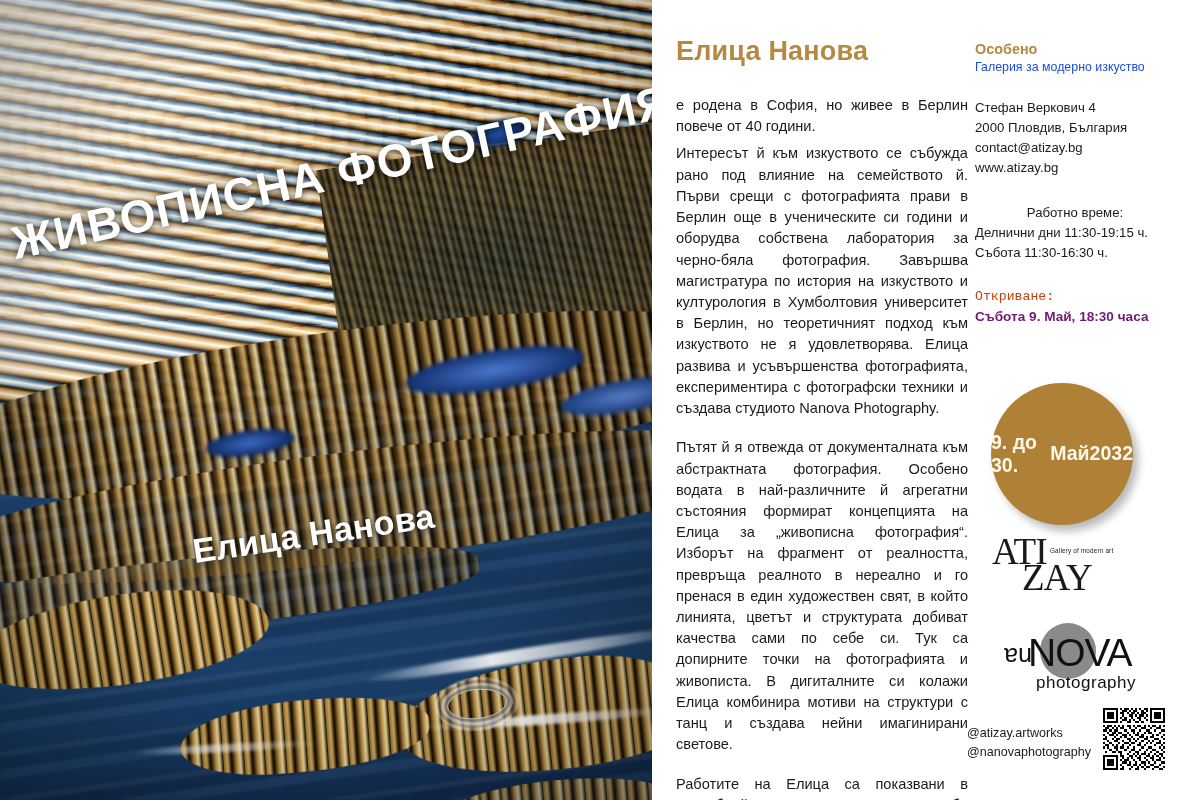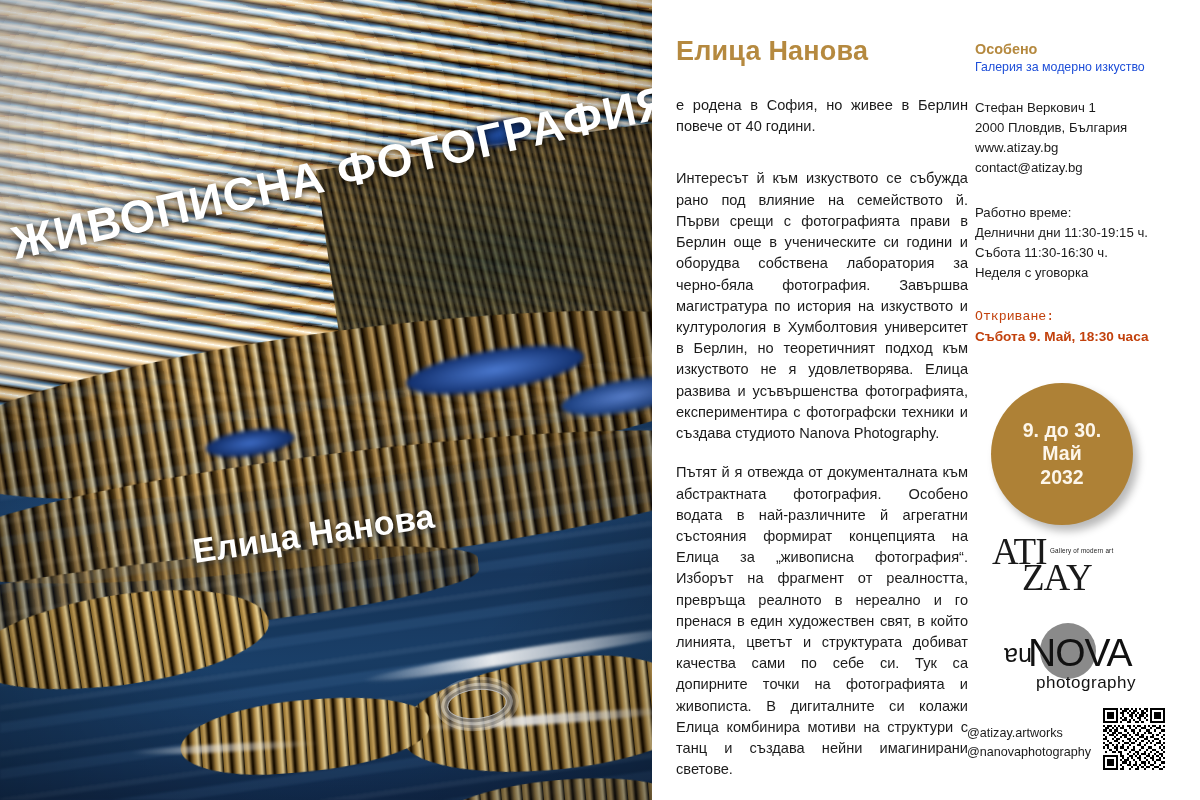--- a/index.html
+++ b/index.html
@@ -137,37 +137,37 @@
     position:absolute; left:676px; top:36px; width:292px;
   }
   .artist-title{
     color:#b5893f; font-size:27px; font-weight:700; letter-spacing:.2px;
     margin-bottom:28px;
   }
   .body-p{
     color:#1b1b1b; font-size:14.6px; line-height:1.455; text-align:justify;
     text-justify:inter-word; hyphens:none; margin-bottom:18px;
   }
-  .body-p.first{ margin-bottom:31px; }
+  .body-p.first{ margin-bottom:6px; }
 
   
   .col-info{ position:absolute; left:975px; top:40px; width:200px; }
   .gal-name{ color:#b5893f; font-size:14.4px; font-weight:700; line-height:1.32; }
   .gal-sub{ color:#1d4ed8; font-size:12.4px; line-height:1.35; margin-bottom:22px; }
   .addr{ color:#1b1b1b; font-size:13.2px; line-height:1.53; margin-bottom:24px; }
-  .hours-title{ color:#1b1b1b; font-size:13.2px; line-height:1.53; }
+  .hours-title{ color:#1b1b1b; font-size:13.2px; line-height:1.53;text-align:center; }
   .hours{ color:#1b1b1b; font-size:13.2px; line-height:1.53; margin-bottom:24px; }
   .opening-label{ color:#c2410c; font-size:13.2px; line-height:1.5;font-family:Liberation Mono, monospace; }
-  .opening-value{ color:#c2410c; font-size:13.6px; font-weight:700; line-height:1.5; }
+  .opening-value{ color:#701a75; font-size:13.6px; font-weight:700; line-height:1.5; }
 
   
   .date-circle{
     position:absolute; left:991px; top:383px; width:142px; height:142px; border-radius:50%;
     background:#ae8136; box-shadow:5px 6px 9px rgba(0,0,0,.28);
-    display:flex; flex-direction:column; align-items:center; justify-content:center;
+    display:flex; align-items:center; justify-content:center;
     color:#fdf6ea; font-weight:700; line-height:1.2;
   }
   .date-circle .l1{ font-size:19.5px; }
   .date-circle .l2{ font-size:19.5px; }
   .date-circle .l3{ font-size:19.5px; }
 
   
   .logo-atizay{ position:absolute; left:992px; top:530px; width:138px; height:66px; }
   .logo-atizay svg{ width:100%; height:100%; }
   .logo-nanova{ position:absolute; left:998px; top:620px; width:150px; height:74px; }
@@ -216,31 +216,30 @@
     <p class="body-p">Интересът й към изкуството се събужда рано под влияние на семейството й. Първи срещи с фотографията прави в Берлин още в ученическите си години и оборудва собствена лаборатория за черно-бяла фотография. Завършва магистратура по история на изкуството и културология в Хумболтовия университет в Берлин, но теоретичният подход към изкуството не я удовлетворява. Елица развива и усъвършенства фотографията, експериментира с фотографски техники и създава студиото Nanova Photography.</p>
     <p class="body-p">Пътят й я отвежда от документалната към абстрактната фотография. Особено водата в най-различните й агрегатни състояния формират концепцията на Елица за „живописна фотография“. Изборът на фрагмент от реалността, превръща реалното в нереално и го пренася в един художествен свят, в който линията, цветът и структурата добиват качества сами по себе си. Тук са допирните точки на фотографията и живописта. В дигиталните си колажи Елица комбинира мотиви на структури с танц и създава нейни имагинирани светове.</p>
     <p class="body-p">Работите на Елица са показвани в многобройни единични и групови изложби и публикувани в две книги. Настоящата изложба е първата в България.</p>
   </div>
 
   <div class="col-info">
     <div class="gal-name">Особено</div>
     <div class="gal-sub">Галерия за модерно изкуство</div>
 
     <div class="addr">
-      <div>Стефан Веркович 1</div>
+      <div>Стефан Веркович 4</div>
       <div>2000 Пловдив, България</div>
+      <div>contact@atizay.bg</div>
       <div>www.atizay.bg</div>
-      <div>contact@atizay.bg</div>
     </div>
 
     <div class="hours">
       <div class="hours-title">Работно време:</div>
       <div>Делнични дни  11:30-19:15 ч.</div>
       <div>Събота 11:30-16:30 ч.</div>
-      <div>Неделя с уговорка</div>
     </div>
 
     <div>
       <div class="opening-label">Откриване:</div>
       <div class="opening-value">Събота 9. Май, 18:30 часа</div>
     </div>
   </div>
 
   <div class="date-circle">
     <div class="l1">9. до 30.</div>

